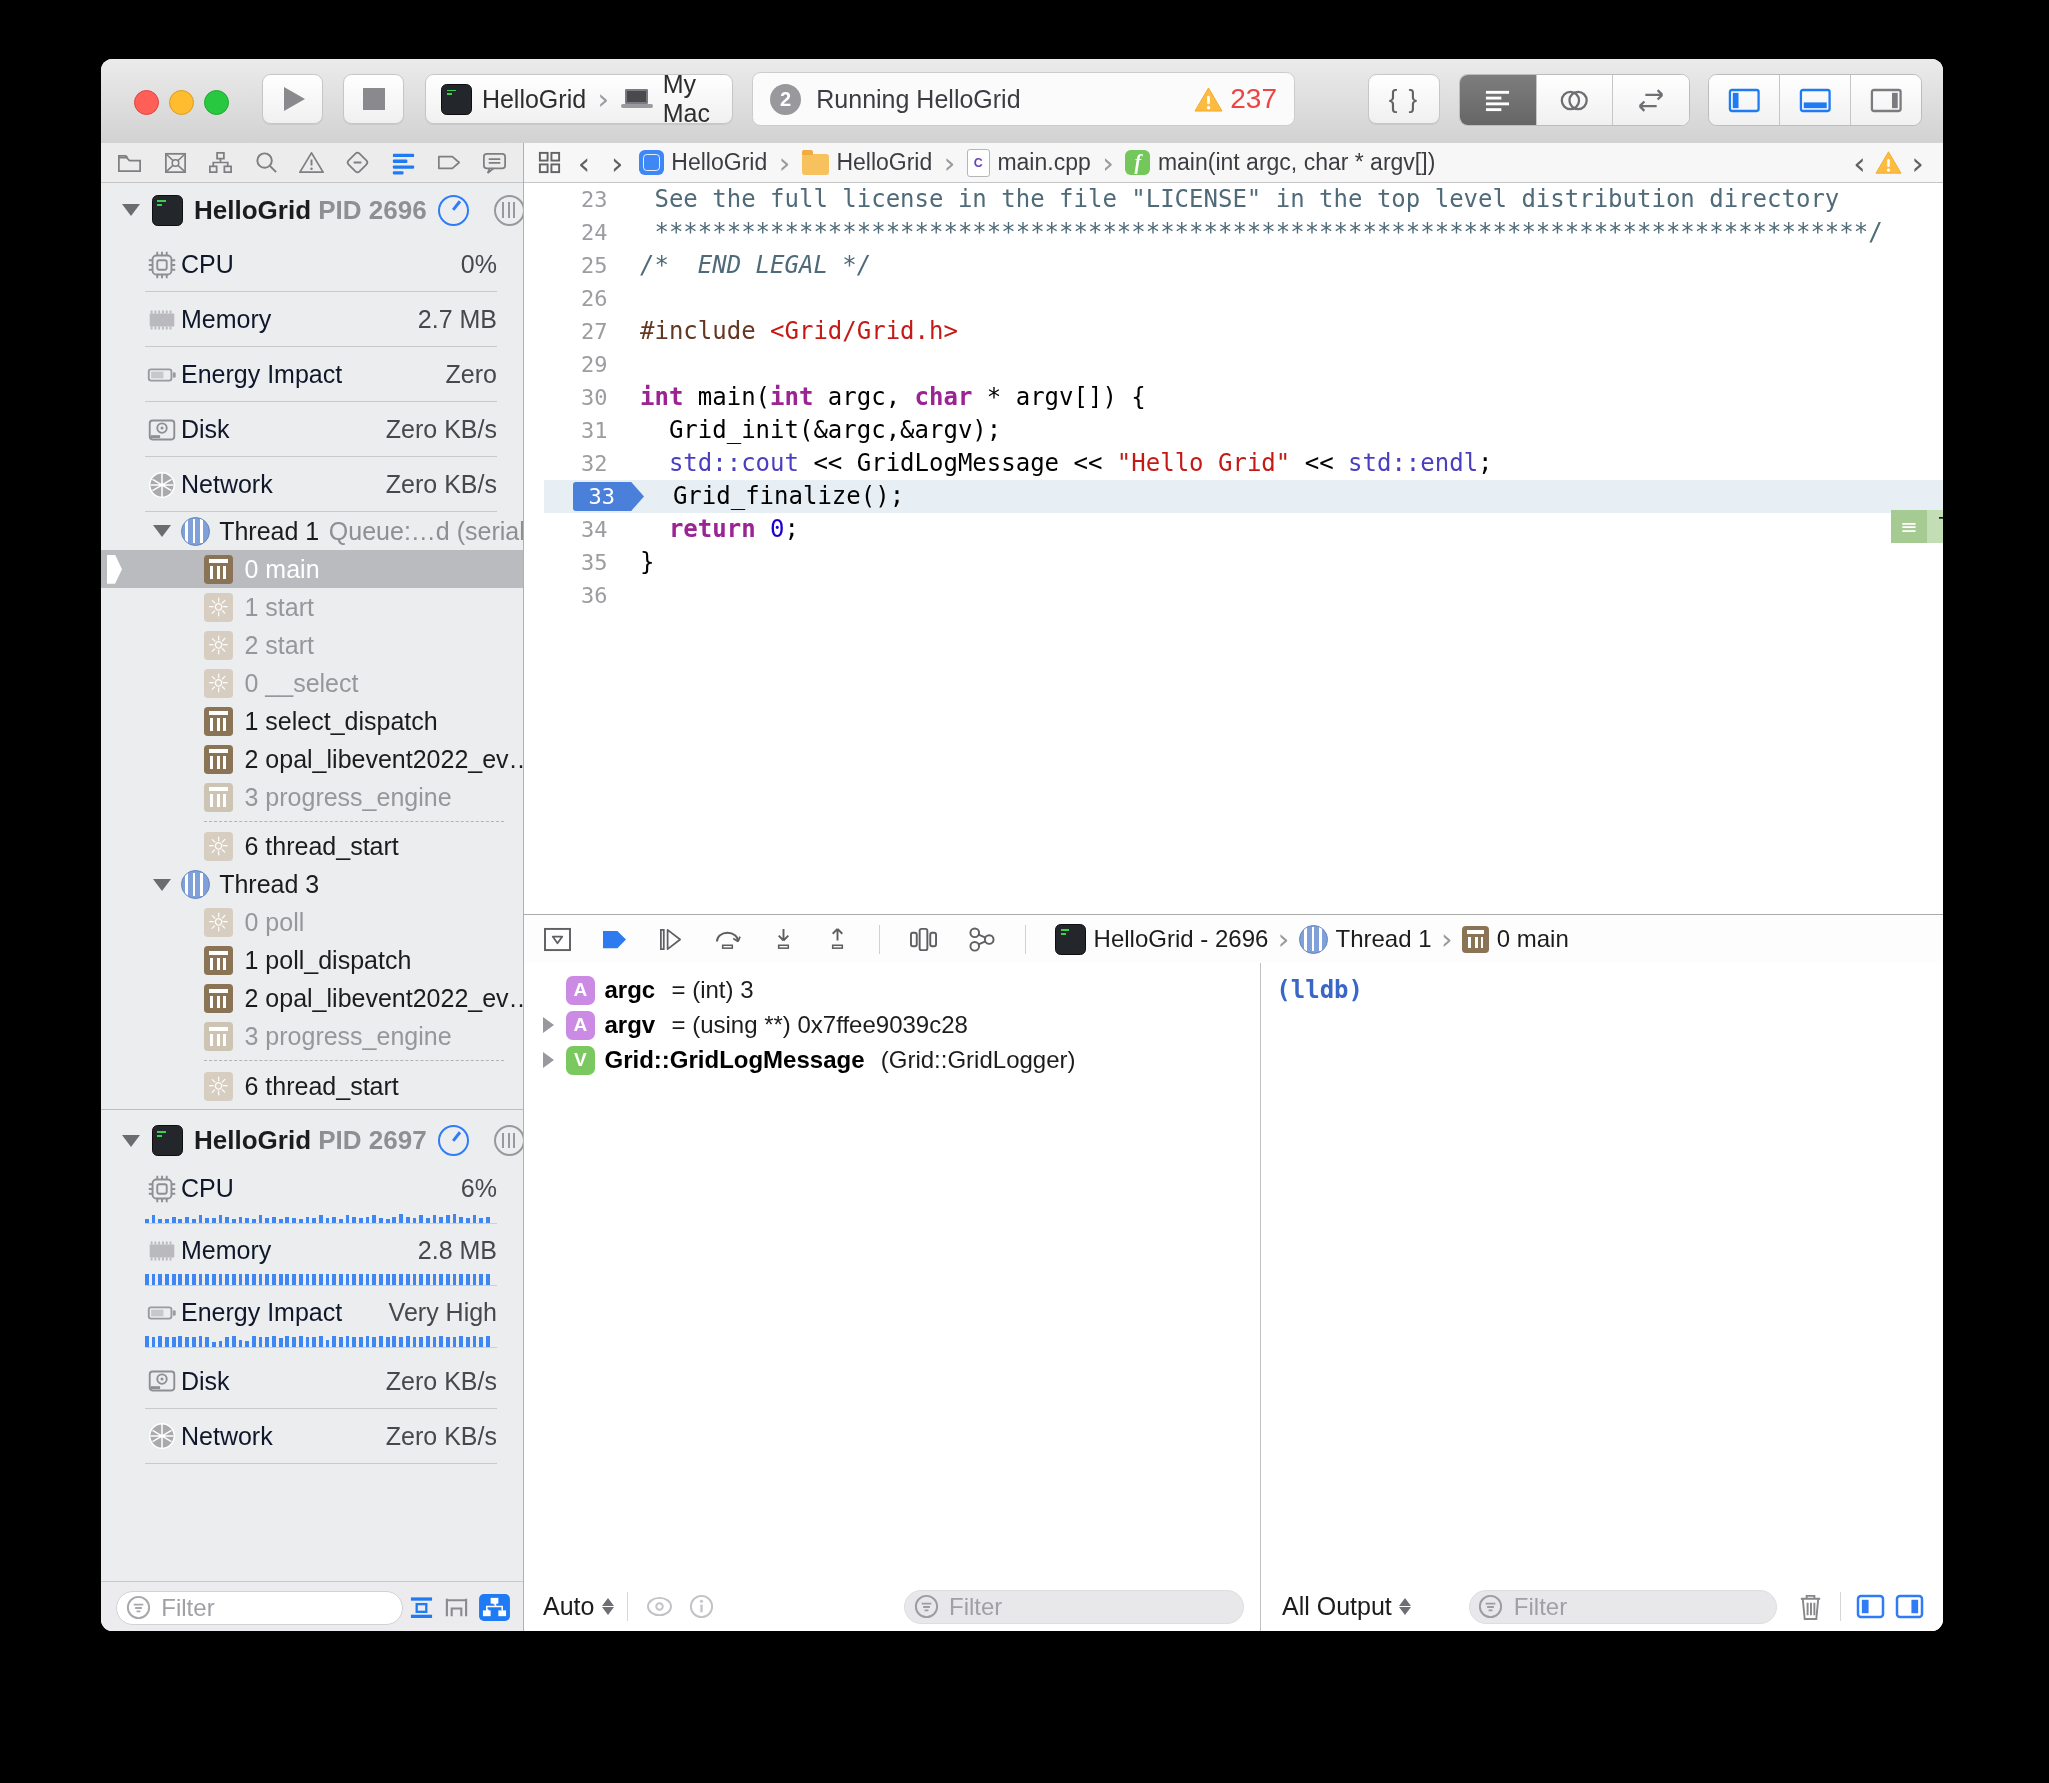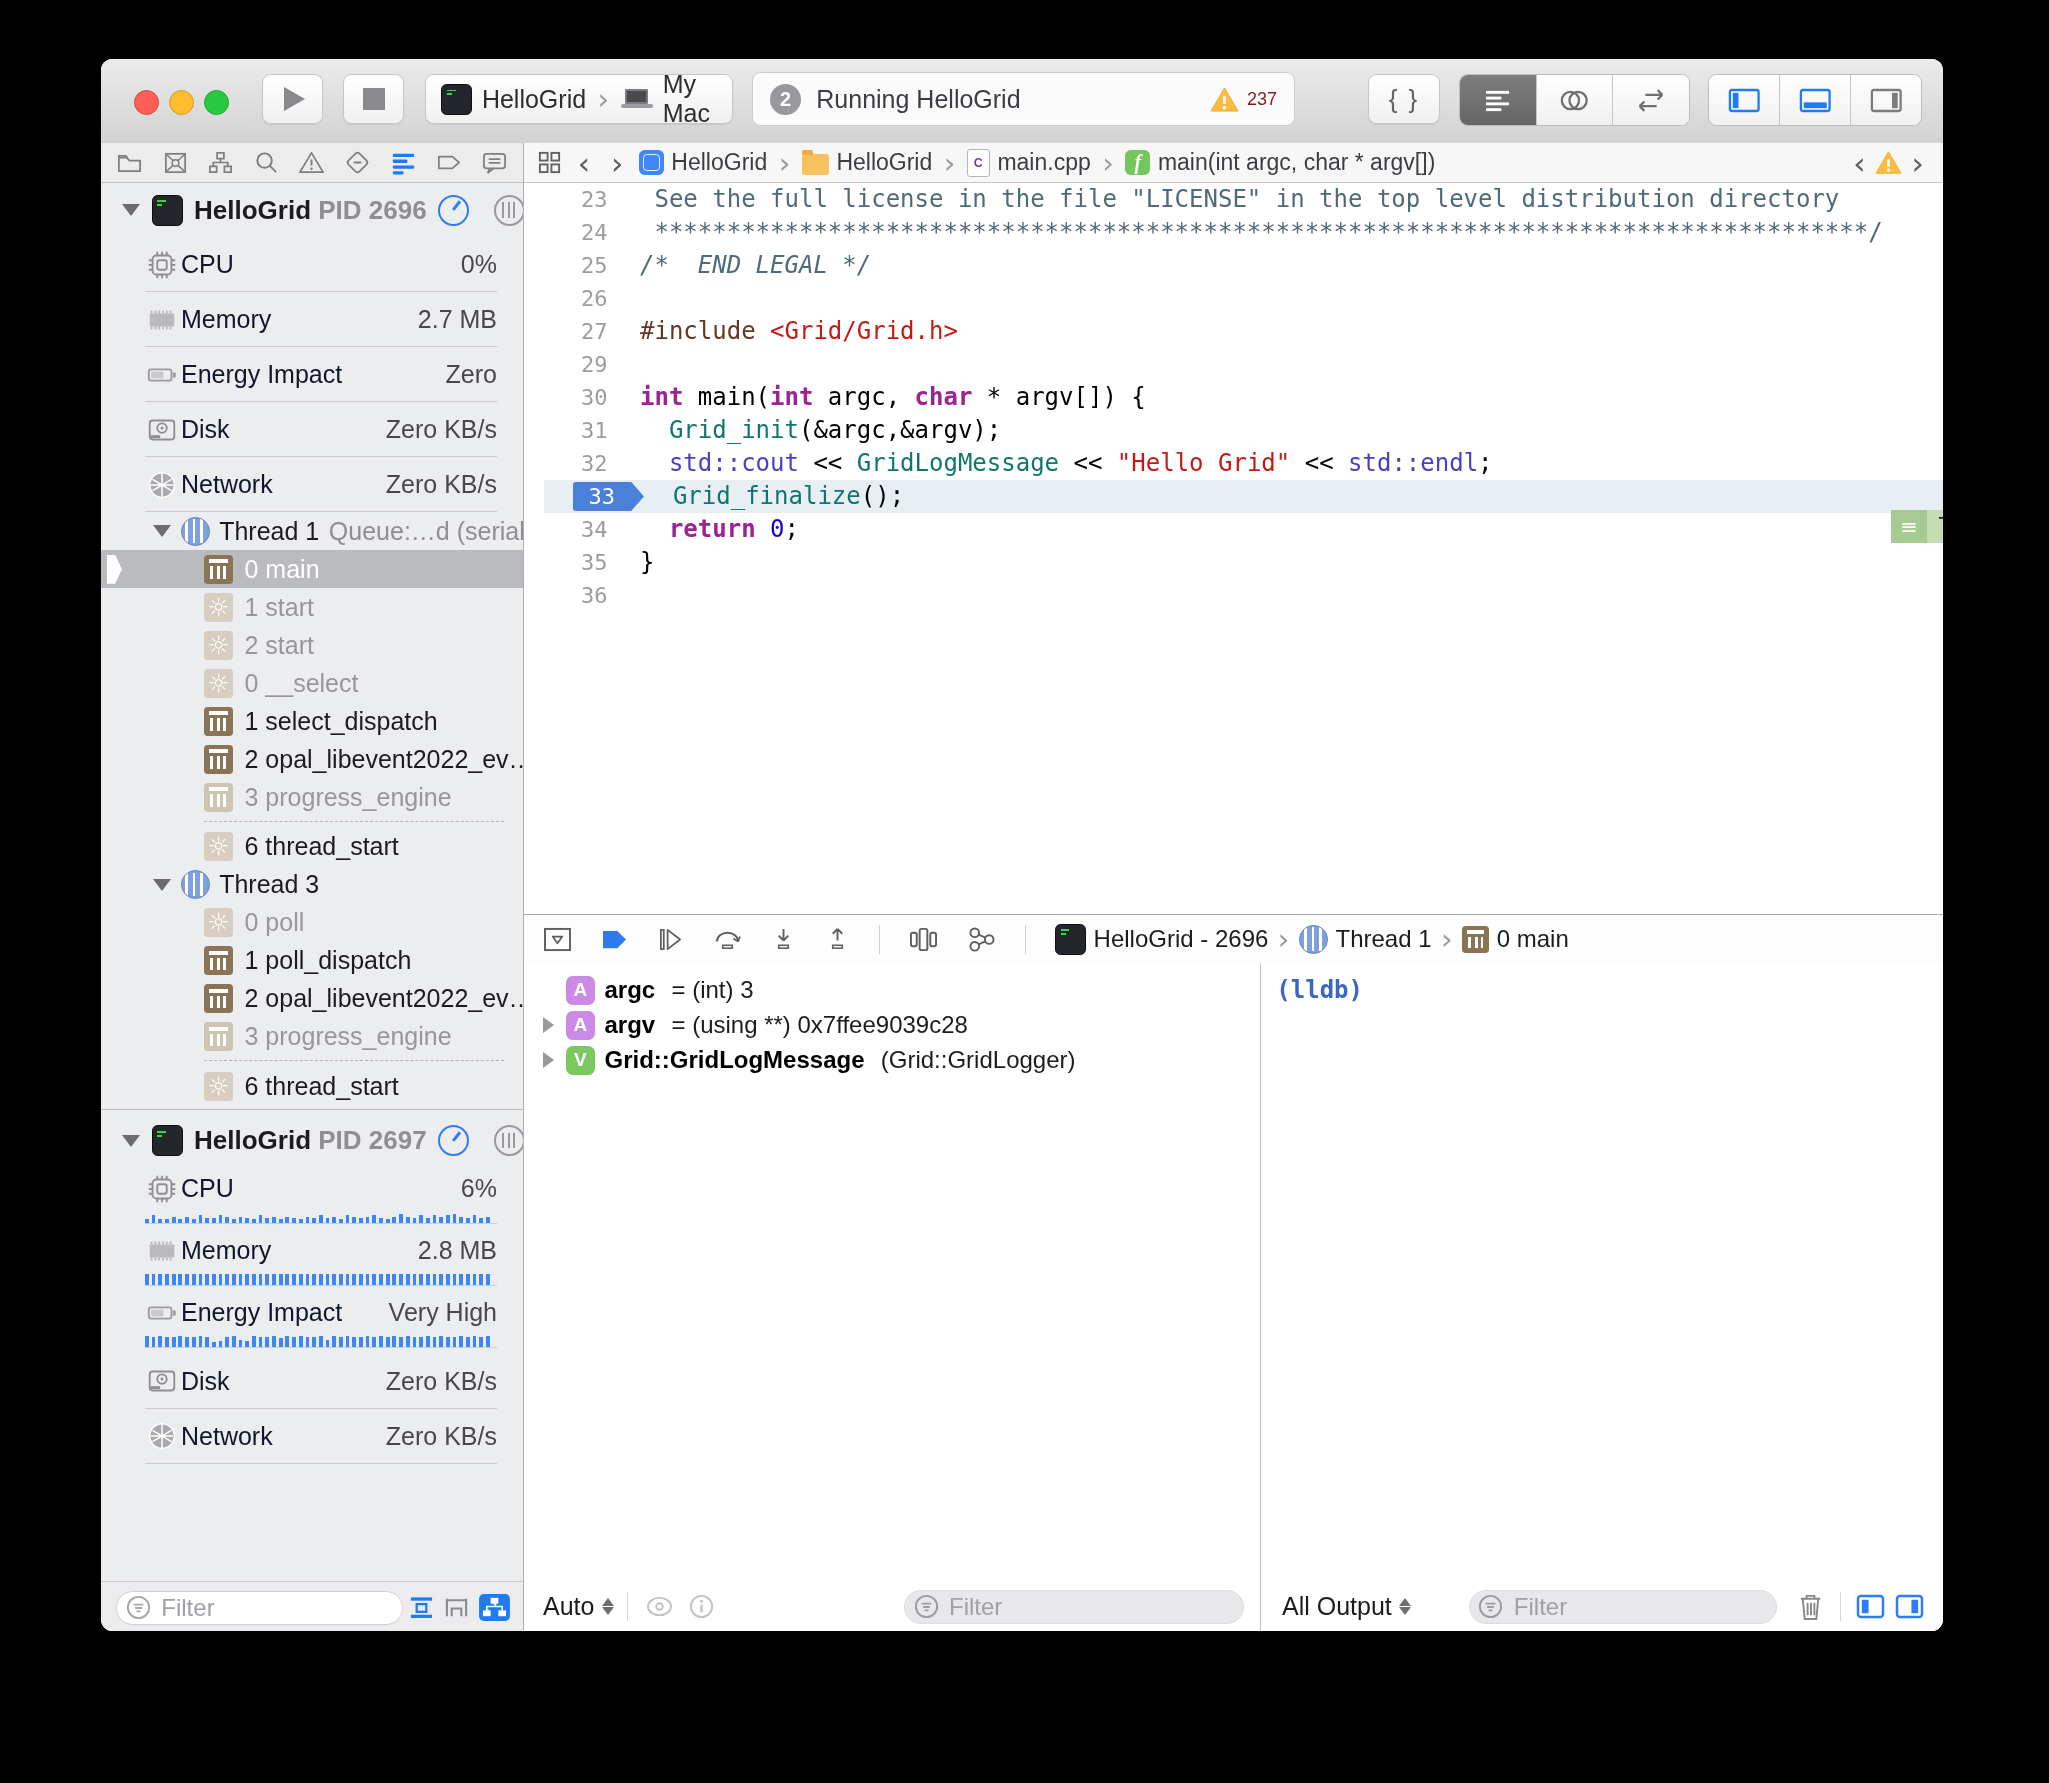--- a/index.html
+++ b/index.html
@@ -23,21 +23,21 @@
   .term-icon{width:29px;height:29px;background:#23272B;border:1px solid #0e0e10;border-radius:5.7px;position:relative;flex:none;}
   .term-icon::before{content:"";position:absolute;left:4.8px;top:4.8px;width:8.6px;height:1.9px;background:#35d24a;}
   .term-icon::after{content:"";position:absolute;left:4.8px;top:8.6px;width:4.8px;height:1.9px;background:#35d24a;}
   .laptop{width:32.5px;height:23px;position:relative;flex:none;}
   .laptop::before{content:"";position:absolute;left:4.8px;top:1px;width:23px;height:15.3px;background:#4a4a4e;border-radius:1.9px;box-shadow:inset 0 0 0 1.9px #7c7c80;}
   .laptop::after{content:"";position:absolute;left:0;top:16.3px;width:32.5px;height:3.8px;background:#9a9aa0;border-radius:1.9px;}
   .status-view{position:absolute;left:651px;top:13.4px;width:543px;height:54px;background:#fbfbfb;border:1px solid #cccccc;border-radius:8.6px;display:flex;align-items:center;padding:0 17px;box-sizing:border-box;gap:15.3px;}
   .status-badge{width:31px;height:31px;border-radius:50%;background:#98989d;color:#fff;font-size:20px;font-weight:bold;display:flex;align-items:center;justify-content:center;flex:none;}
   .status-msg{font-size:25px;color:#3c3c43;}
   .status-right{margin-left:auto;display:flex;align-items:center;gap:7.6px;}
-  .warn-count{font-size:18px;color:#7f1d1d;}
+  .warn-count{font-size:28px;color:#ef4444;}
   .code-btn{left:1267px;width:72px;font-size:26px;color:#636366;letter-spacing:1.9px;}
   .segmented{position:absolute;left:1358px;top:15.3px;width:229px;height:50px;border:1px solid #bcbcbc;border-radius:8.6px;display:flex;overflow:hidden;background:#fff;}
   .seg{flex:1;display:flex;align-items:center;justify-content:center;background:linear-gradient(#ffffff,#f0f0f0);border-left:1px solid #c6c6c6;}
   .seg:first-child{border-left:none;}
   .seg.sel{background:linear-gradient(#7d7d7d,#666666);}
   .toggles{position:absolute;left:1607px;top:15.3px;width:212px;height:50px;border:1px solid #bcbcbc;border-radius:8.6px;display:flex;overflow:hidden;}
   .toggles .seg{background:linear-gradient(#ffffff,#f1f1f1);}
 
   
   .navtabs{position:absolute;left:0;top:84px;width:422px;height:40px;background:#ececec;border-bottom:1px solid #c6c6c6;display:flex;align-items:center;justify-content:space-between;padding:0 15.3px;box-sizing:border-box;}
@@ -107,21 +107,21 @@
   .coderow.cur{background:#E7EEF4;}
   .lnum{width:96px;flex:none;text-align:right;padding-right:32.5px;color:#9c9ca1;font-size:22px;box-sizing:border-box;font-family:"DejaVu Sans Mono",monospace;}
   .lnum.bp{width:71px;margin-left:29px;margin-top:1.9px;height:29px;line-height:29px;padding:0 13.4px 0 0;text-align:center;background:#4A80D9;color:#fff;clip-path:polygon(0 0,82% 0,100% 50%,82% 100%,0 100%);border-radius:2.9px;}
   .ctext{white-space:pre;color:#000;}
   .tk-c{color:#4F6A78;}
   .tk-ci{color:#4F6A78;font-style:italic;}
   .tk-pre{color:#643820;}
   .tk-str{color:#C41A16;}
   .tk-kw{color:#9B2393;font-weight:bold;}
   .tk-num{color:#1C00CF;}
-  .tk-fn{color:#0f766e;text-align:center;}
+  .tk-fn{color:#000000;text-align:center;}
   .tk-std{color:#4A3FBF;}
   .bp-ann{position:absolute;right:0;top:327px;height:33px;width:350px;background:#C3DDB4;display:flex;align-items:center;}
   .bp-ann .ic{width:36px;height:33px;background:#A5CA92;color:#fff;display:flex;align-items:center;justify-content:center;font-size:21px;flex:none;font-family:"DejaVu Sans",sans-serif;}
   .bp-ann .txt{font-size:23px;color:#1c1c1e;padding-left:11.5px;white-space:nowrap;}
 
   
   .debugbar{position:absolute;left:423px;top:855px;width:1419px;height:50px;background:#fdfdfd;border-top:1px solid #ababab;border-bottom:1px solid #c6c6c6;display:flex;align-items:center;box-sizing:border-box;padding-left:19px;gap:29px;}
   .dbsep{width:1px;height:29px;background:#d1d1d4;flex:none;}
   .dcrumbs{display:flex;align-items:center;gap:7.6px;font-size:24px;color:#1c1c1e;white-space:nowrap;}
   .bld-sm{width:27px;height:27px;}

